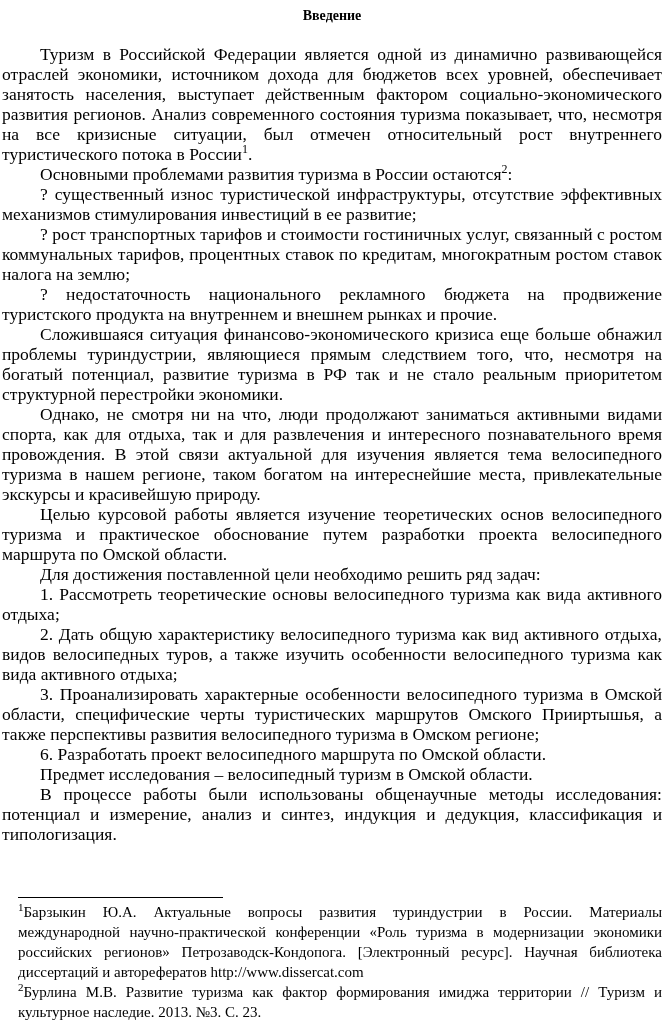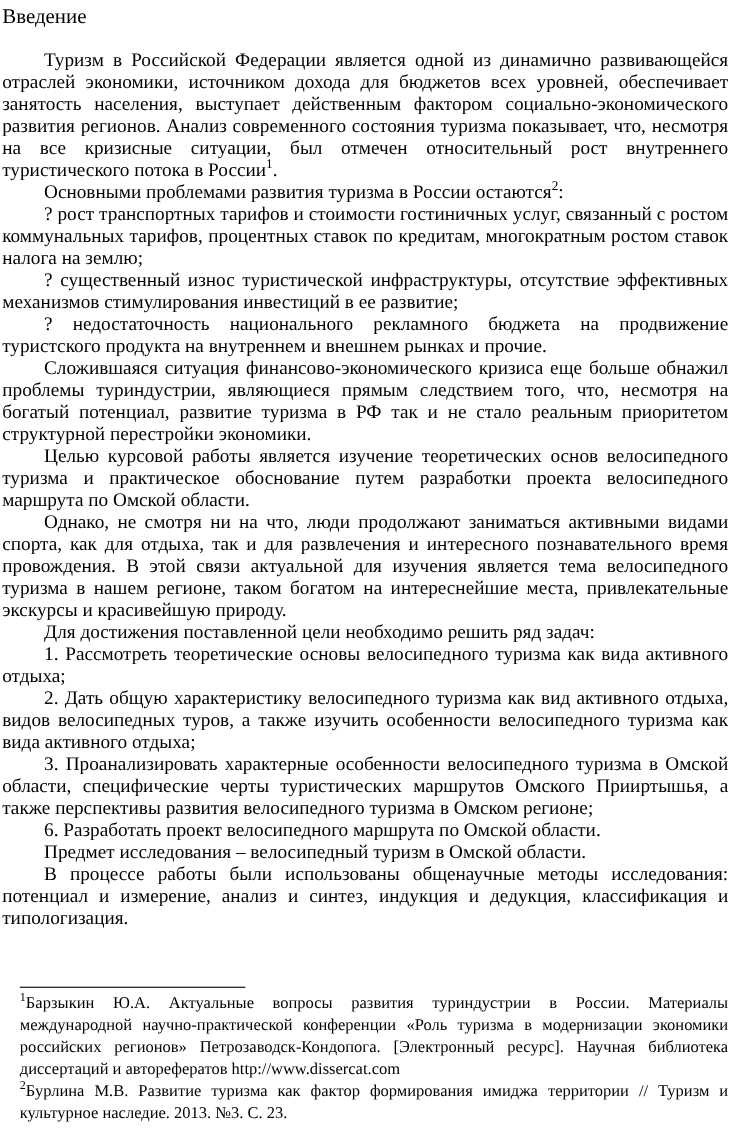--- a/index.html
+++ b/index.html
@@ -10,23 +10,23 @@
     background: #ffffff;
     color: #000000;
     font-family: "Liberation Serif", serif;
     font-size: 17.5px;
     line-height: 20px;
     box-sizing: border-box;
     padding: 6px 2px 0 2px;
     overflow: hidden;
   }
   .doc-title {
-    text-align: left;
-    font-size: 19px;
-    font-weight: normal;
+    text-align: center;
+    font-size: 14px;
+    font-weight: bold;
     margin: 0 0 18px 0;
   }
   .para {
     margin: 0;
     text-align: justify;
     text-indent: 38px;
   }
   .para sup {
     font-size: 12px;
     line-height: 0;
@@ -55,26 +55,26 @@
   }
 </style>
 </head>
 <body>
 
 <div class="page">
   <h1 class="doc-title">Введение</h1>
   <div id="body-paragraphs">
       <p class="para">Туризм в Российской Федерации является одной из динамично развивающейся отраслей экономики, источником дохода для бюджетов всех уровней, обеспечивает занятость населения, выступает действенным фактором социально-экономического развития регионов. Анализ современного состояния туризма показывает, что, несмотря на все кризисные ситуации, был отмечен относительный рост внутреннего туристического потока в России<sup>1</sup>.</p>
       <p class="para">Основными проблемами развития туризма в России остаются<sup>2</sup>:</p>
+      <p class="para">? существенный износ туристической инфраструктуры, отсутствие эффективных механизмов стимулирования инвестиций в ее развитие;</p>
       <p class="para">? рост транспортных тарифов и стоимости гостиничных услуг, связанный с ростом коммунальных тарифов, процентных ставок по кредитам, многократным ростом ставок налога на землю;</p>
-      <p class="para">? существенный износ туристической инфраструктуры, отсутствие эффективных механизмов стимулирования инвестиций в ее развитие;</p>
       <p class="para">? недостаточность национального рекламного бюджета на продвижение туристского продукта на внутреннем и внешнем рынках и прочие.</p>
       <p class="para">Сложившаяся ситуация финансово-экономического кризиса еще больше обнажил проблемы туриндустрии, являющиеся прямым следствием того, что, несмотря на богатый потенциал, развитие туризма в РФ так и не стало реальным приоритетом структурной перестройки экономики.</p>
+      <p class="para">Однако, не смотря ни на что, люди продолжают заниматься активными видами спорта, как для отдыха, так и для развлечения и интересного познавательного время провождения. В этой связи актуальной для изучения является тема велосипедного туризма в нашем регионе, таком богатом на интереснейшие места, привлекательные экскурсы и красивейшую природу.</p>
       <p class="para">Целью курсовой работы является изучение теоретических основ велосипедного туризма и практическое обоснование путем разработки проекта велосипедного маршрута по Омской области.</p>
-      <p class="para">Однако, не смотря ни на что, люди продолжают заниматься активными видами спорта, как для отдыха, так и для развлечения и интересного познавательного время провождения. В этой связи актуальной для изучения является тема велосипедного туризма в нашем регионе, таком богатом на интереснейшие места, привлекательные экскурсы и красивейшую природу.</p>
       <p class="para">Для достижения поставленной цели необходимо решить ряд задач:</p>
       <p class="para">1. Рассмотреть теоретические основы велосипедного туризма как вида активного отдыха;</p>
       <p class="para">2. Дать общую характеристику велосипедного туризма как вид активного отдыха, видов велосипедных туров, а также изучить особенности велосипедного туризма как вида активного отдыха;</p>
       <p class="para">3. Проанализировать характерные особенности велосипедного туризма в Омской области, специфические черты туристических маршрутов Омского Прииртышья, а также перспективы развития велосипедного туризма в Омском регионе;</p>
       <p class="para">6. Разработать проект велосипедного маршрута по Омской области.</p>
       <p class="para">Предмет исследования – велосипедный туризм в Омской области.</p>
       <p class="para">В процессе работы были использованы общенаучные методы исследования: потенциал и измерение, анализ и синтез, индукция и дедукция, классификация и типологизация.</p>
     </div>
   <div class="footnotes">
     <hr class="fn-separator">

